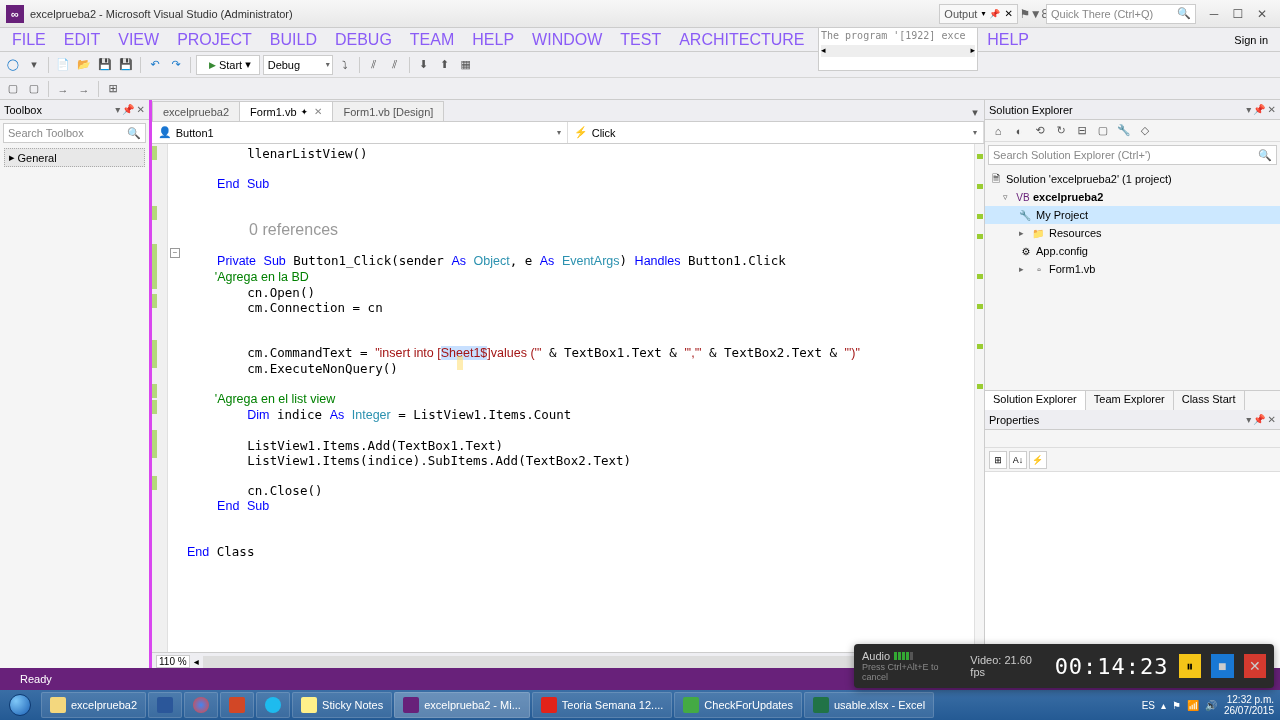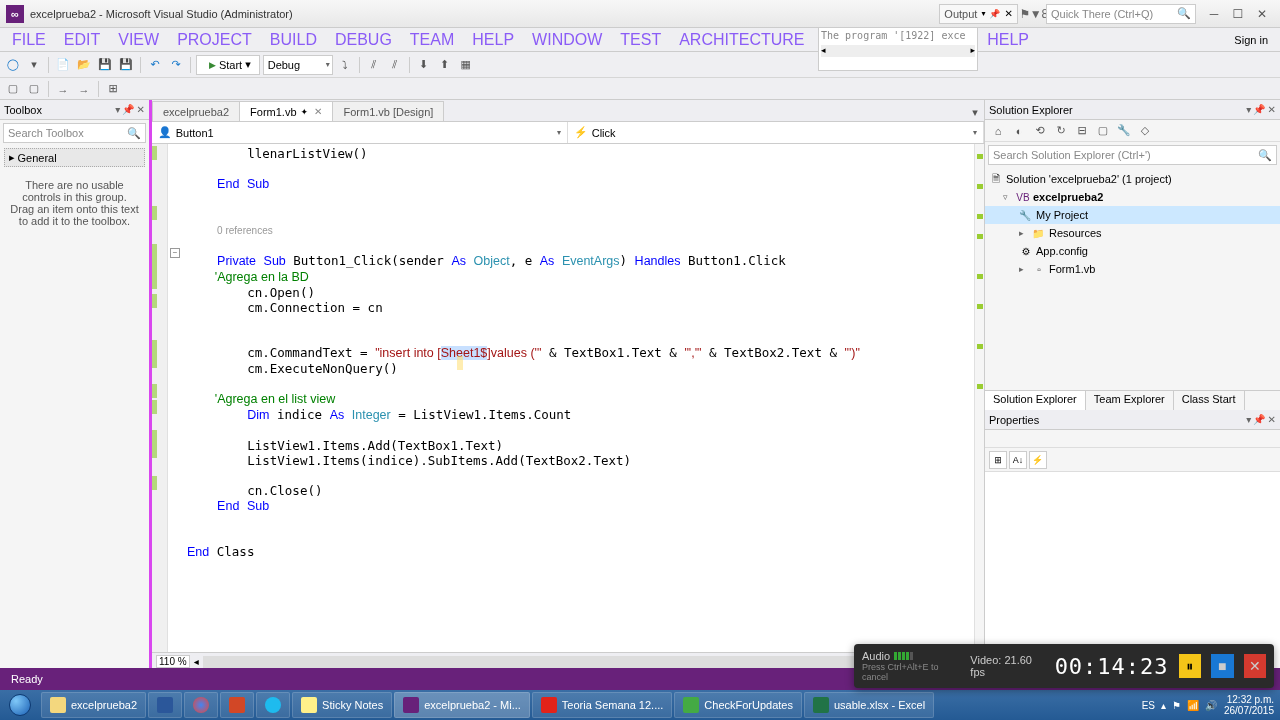--- a/index.html
+++ b/index.html
@@ -58,21 +58,21 @@
 .code-container { flex: 1; position: relative; overflow: hidden; background: #fff; }
 .code-gutter { position: absolute; left: 0; top: 0; width: 16px; height: 100%; background: #f0f0f0; border-right: 1px solid #e0e0e0; }
 .outline-col { position: absolute; left: 16px; top: 0; width: 14px; height: 100%; }
 .outline-box { position: absolute; left: 2px; width: 10px; height: 10px; border: 1px solid #999; background: #fff; font-size: 8px; text-align: center; line-height: 8px; color: #666; }
 pre.code { position: absolute; left: 35px; top: 2px; font-family: Consolas, monospace; font-size: 12.5px; line-height: 15px; white-space: pre; color: #000; }
 .kw { color: #0000ff; }
 .typ { color: #2b91af; }
 .cmt { color: #008000; }
 .str { color: #a31515; }
 .hl { background: #c8e0ff; }
-.codelens { color: #999; font-size: 10px; }
+.codelens { color: #999; font-size: 16px; margin-left: 32px; }
 .cursor-area { position: absolute; width: 6px; height: 14px; background: rgba(255,220,100,0.5); }
 .change-bar { position: absolute; left: 0; width: 5px; background: #b4d87b; }
 .right-bar { position: absolute; right: 0; width: 10px; height: 100%; background: #f5f5f5; border-left: 1px solid #e0e0e0; }
 .right-bar .mark { position: absolute; left: 2px; width: 6px; height: 5px; background: #9acd32; }
 .zoom-bar { height: 18px; background: #eeeef2; border-top: 1px solid #ccc; display: flex; align-items: center; padding: 0 4px; font-size: 10px; gap: 4px; }
 .zoom-combo { border: 1px solid #ccc; background: #fff; padding: 0 2px; }
 .scroll-thumb { flex: 1; height: 12px; background: #ddd; position: relative; }
 
 
 .right-panels { width: 296px; display: flex; flex-direction: column; border-left: 1px solid #ccc; }
@@ -94,21 +94,21 @@
 .props-toolbar { height: 24px; display: flex; align-items: center; gap: 2px; padding: 0 4px; border-bottom: 1px solid #ddd; }
 .props-toolbar .btn { width: 18px; height: 18px; border: 1px solid #ccc; background: #fff; font-size: 9px; display: flex; align-items: center; justify-content: center; }
 .props-body { flex: 1; background: #fff; }
 
 
 .output-hover { position: absolute; top: 27px; right: 302px; width: 160px; height: 44px; background: #fff; border: 1px solid #ccc; font-size: 10px; padding: 2px; z-index: 5; }
 .output-hover .txt { color: #888; font-family: Consolas, monospace; overflow: hidden; white-space: nowrap; }
 .output-hover .scroll { height: 12px; background: #eee; margin-top: 4px; position: relative; }
 
 
-.statusbar { position: absolute; bottom: 30px; left: 0; right: 0; height: 22px; background: #68217a; color: #fff; display: flex; align-items: center; padding: 0 11px; font-size: 11px; }
+.statusbar { position: absolute; bottom: 30px; left: 0; right: 0; height: 22px; background: #68217a; color: #fff; display: flex; align-items: center; padding: 0 20px; font-size: 11px; }
 
 
 .recorder { position: absolute; right: 6px; bottom: 32px; width: 420px; height: 44px; background: #2a2a2a; border-radius: 4px; display: flex; align-items: center; padding: 0 8px; gap: 10px; color: #ccc; font-size: 11px; z-index: 20; box-shadow: 0 2px 8px rgba(0,0,0,0.4); }
 .recorder .meter { display: flex; gap: 1px; }
 .recorder .bar { width: 3px; height: 8px; background: #3a3; }
 .recorder .timer { font-family: monospace; font-size: 22px; color: #fff; letter-spacing: 1px; }
 .recorder .ctrl { width: 24px; height: 24px; display: flex; align-items: center; justify-content: center; font-size: 14px; }
 .yellow { background: #f5c518; color: #000; }
 .blue { background: #1978d4; }
 .red { background: #d43a2f; }
@@ -224,21 +224,20 @@
         </div>
     </div>
     <div class="search-box">
       <span>Search Toolbox</span>
       <span class="search-ico">🔍</span>
     </div>
     <div class="toolbox-group">
       <span>▸</span>
       <span>General</span>
     </div>
-    <div class="toolbox-msg">There are no usable controls in this group. Drag an item onto this text to add it to the toolbox.</div>
   </div>
 
   <div class="editor-area">
     <div class="doc-tabs">
       <div class="doc-tab">
           <span>excelprueba2</span>
         </div>
       <div class="doc-tab active">
           <span>Form1.vb</span>
           <span style="margin-left:4px;font-size:9px;">✦</span>

